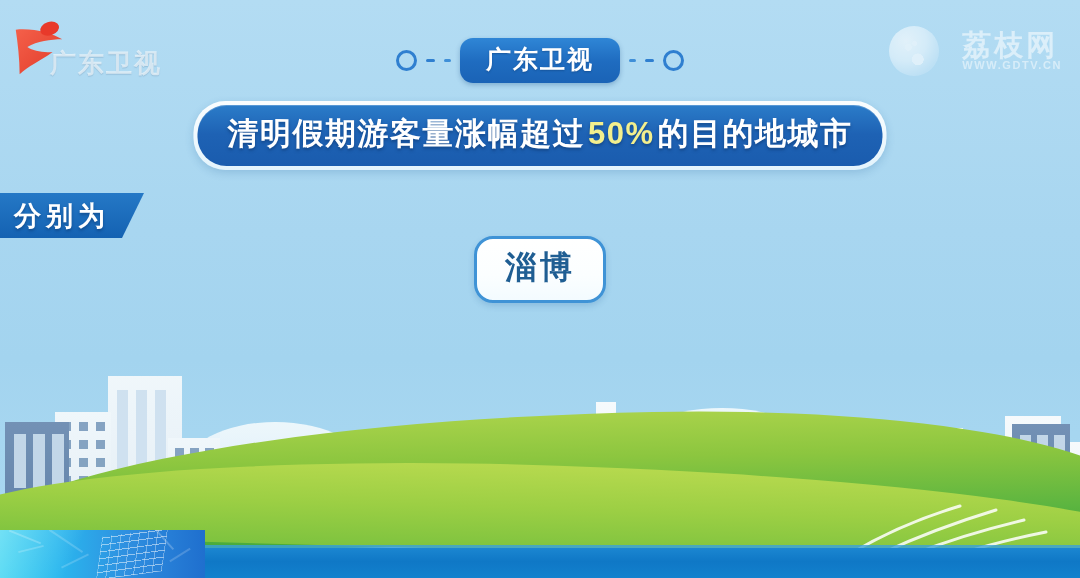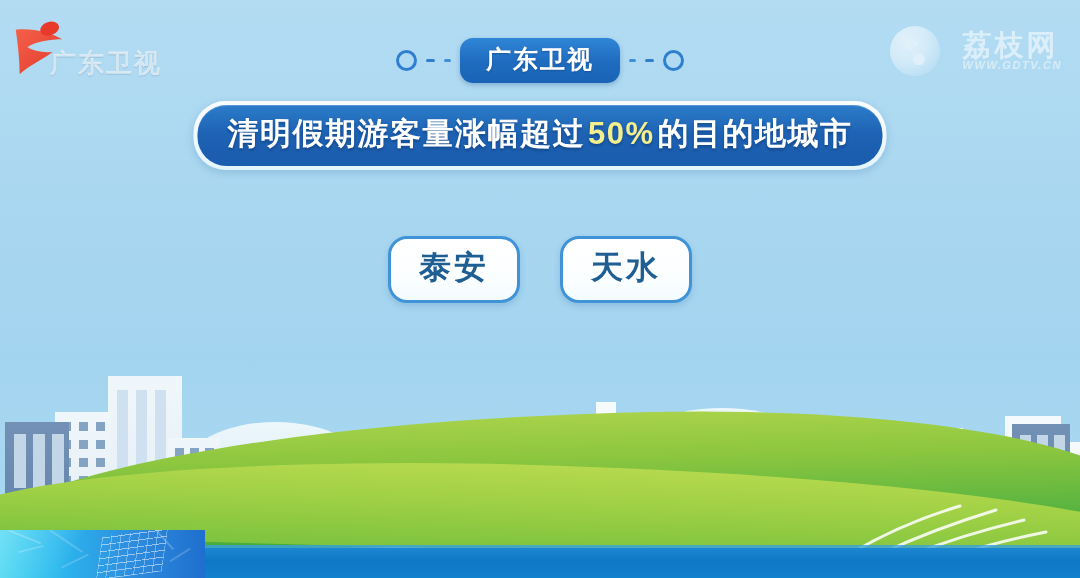--- a/index.html
+++ b/index.html
@@ -82,21 +82,21 @@
   }
   .wm .globe:after{
     content:"";position:absolute;inset:6px;border-radius:50%;
     background:
       radial-gradient(circle at 60% 72%,rgba(255,255,255,.9) 0 16%,transparent 17%),
       radial-gradient(circle at 35% 40%,rgba(255,255,255,.85) 0 10%,transparent 11%),
       radial-gradient(circle at 52% 30%,rgba(255,255,255,.8) 0 7%,transparent 8%);
   }
   .wm .wm-text{display:flex;flex-direction:column;line-height:1;}
   .wm .wm-cn{font-size:29px;font-weight:700;color:rgba(255,255,255,.88);letter-spacing:3px;}
-  .wm .wm-en{font-size:11px;font-weight:700;color:rgba(255,255,255,.8);letter-spacing:1.6px;font-style:italic;margin-top:0;}
+  .wm .wm-en{font-size:11px;font-weight:700;color:rgba(255,255,255,.8);letter-spacing:1.6px;margin-top:0;}
 
   
   .badge-row{position:absolute;left:0;right:0;top:38px;display:flex;justify-content:center;align-items:center;gap:9px;}
   .node{width:15px;height:15px;border-radius:50%;border:3.5px solid #2f7fd0;background:transparent;}
   .stem{width:9px;height:3.5px;background:#2f7fd0;border-radius:2px;}
   .dash{width:7px;height:3.5px;background:#3f8fd8;border-radius:2px;}
   .badge{
     padding:5px 26px 7px;border-radius:13px;
     background:linear-gradient(180deg,#2f86d6 0%,#1f6cc0 52%,#1a63b6 100%);
     box-shadow:0 2px 5px rgba(18,70,130,.30);
@@ -302,23 +302,25 @@
     <div class="stem"></div>
     <div class="node"></div>
   </div>
 
   <div class="headline-wrap">
     <div class="headline">
       <span class="t">清明假期游客量涨幅超过</span><span class="t pct">50%</span><span class="t">的目的地城市</span>
     </div>
   </div>
 
+  <div class="side-banner">
+    <span>分别为</span>
+  </div>
 
   <div class="cities">
     <div class="crow crow-1">
-      <div class="pill"><span>泰安</span></div>
-      <div class="pill"><span>天水</span></div>
+      <div class="pill"><span>淄博</span></div>
     </div>
     <div class="crow crow-2">
     </div>
   </div>
 
 </div>
 
 </body></html>

